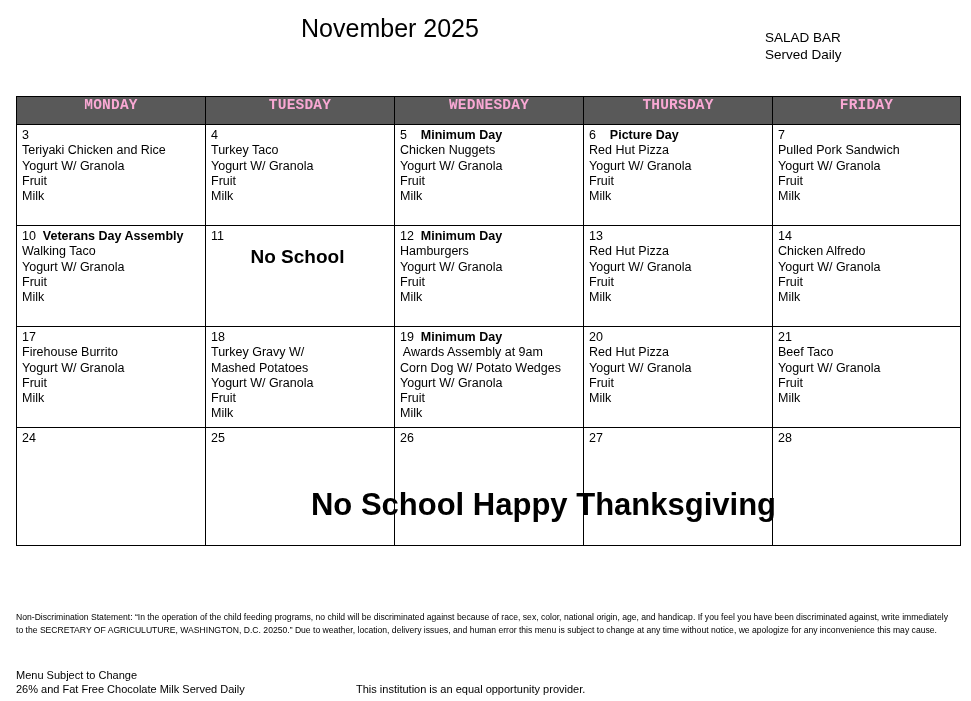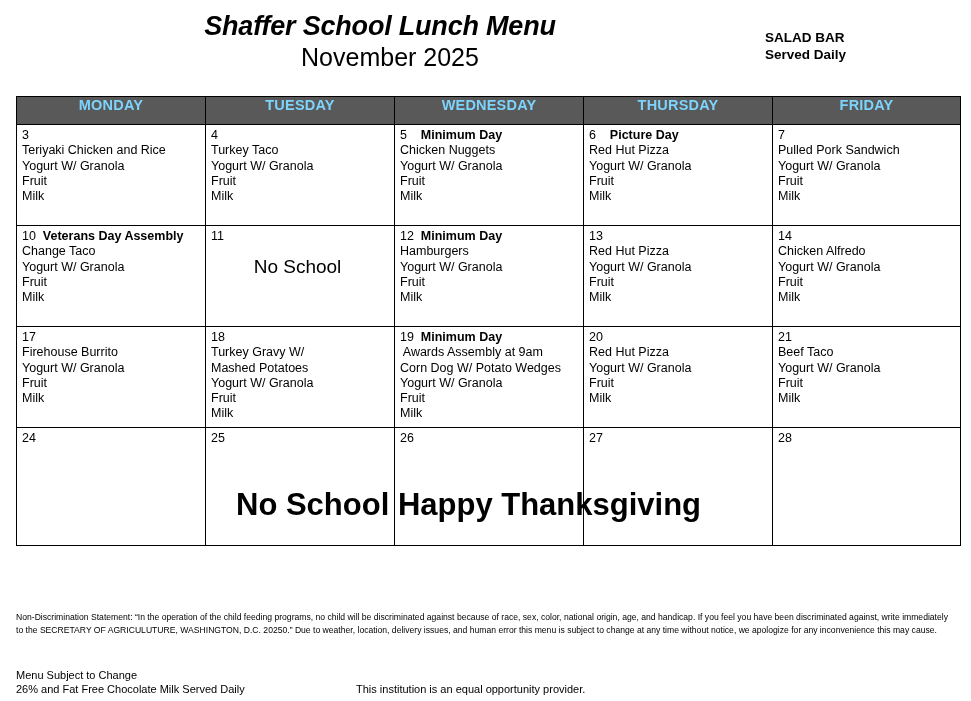--- a/index.html
+++ b/index.html
@@ -39,21 +39,21 @@
     line-height: 1.15;
     margin-top: 2px;
     white-space: nowrap;
     padding-left: 20px;
   }
   .salad-note {
     position: absolute;
     left: 765px;
     top: 30px;
     font-size: 13.5px;
-    font-weight: bold;
+    font-weight: normal;
     line-height: 1.25;
     text-align: left;
     white-space: nowrap;
   }
 
   
   .calendar {
     position: absolute;
     left: 16px;
     top: 96px;
@@ -61,26 +61,27 @@
     border-collapse: collapse;
     table-layout: fixed;
   }
   .calendar th, .calendar td {
     border: 1px solid #000000;
     vertical-align: top;
     padding: 0;
   }
   .calendar th {
     background: #595959;
-    color: #7dd3fc;
+    color: #f9a8d4;
     font-size: 14.5px;
     font-weight: bold;
     text-align: center;
     height: 27px;
     letter-spacing: 0.2px;
+    font-family: Liberation Mono, monospace;
   }
   .col-mon { width: 188px; }
   .col-tue { width: 188px; }
   .col-wed { width: 188px; }
   .col-thu { width: 188px; }
   .col-fri { width: 187px; }
 
   .day-cell {
     height: 100px;
     position: relative;
@@ -106,33 +107,33 @@
     font-weight: normal;
     white-space: pre;
   }
   .item-line {
     white-space: nowrap;
   }
 
   
   .big-center {
     font-size: 19px;
-    font-weight: normal;
+    font-weight: bold;
     text-align: center;
-    margin-top: 11px;
+    margin-top: 1px;
     padding-right: 6px;
   }
 
   
   .thanks-banner {
     position: absolute;
     left: 236px;
     top: 489px;
     width: 540px;
-    text-align: left;
+    text-align: right;
     font-size: 31px;
     font-weight: bold;
     line-height: 1;
     white-space: nowrap;
     pointer-events: none;
   }
 
   
   .disclaimer {
     position: absolute;
@@ -158,21 +159,20 @@
   .equal-opp {
     position: absolute;
     left: 340px;
     top: 0;
   }
 </style>
 </head>
 <body>
 
 <div class="header-block">
-  <div class="menu-title">Shaffer School Lunch Menu</div>
   <div class="menu-subtitle">November 2025</div>
 </div>
 
 <div class="salad-note">
   <div>SALAD BAR</div>
   <div>Served Daily</div>
 </div>
 
 <table class="calendar">
   <thead>
@@ -229,21 +229,21 @@
             <div class="item-line">Yogurt W/ Granola</div>
             <div class="item-line">Fruit</div>
             <div class="item-line">Milk</div>
           </div>
         </td>
       </tr>
       <tr class="week-2">
         <td class="day-cell col-mon">
           <div class="cell-inner">
             <div class="date-line"><span class="date-num">10</span><span class="date-note">  Veterans Day Assembly</span></div>
-            <div class="item-line">Change Taco</div>
+            <div class="item-line">Walking Taco</div>
             <div class="item-line">Yogurt W/ Granola</div>
             <div class="item-line">Fruit</div>
             <div class="item-line">Milk</div>
           </div>
         </td>
         <td class="day-cell col-tue">
           <div class="cell-inner">
             <div class="date-line"><span class="date-num">11</span></div>
             <div class="big-center">No School</div>
           </div>

